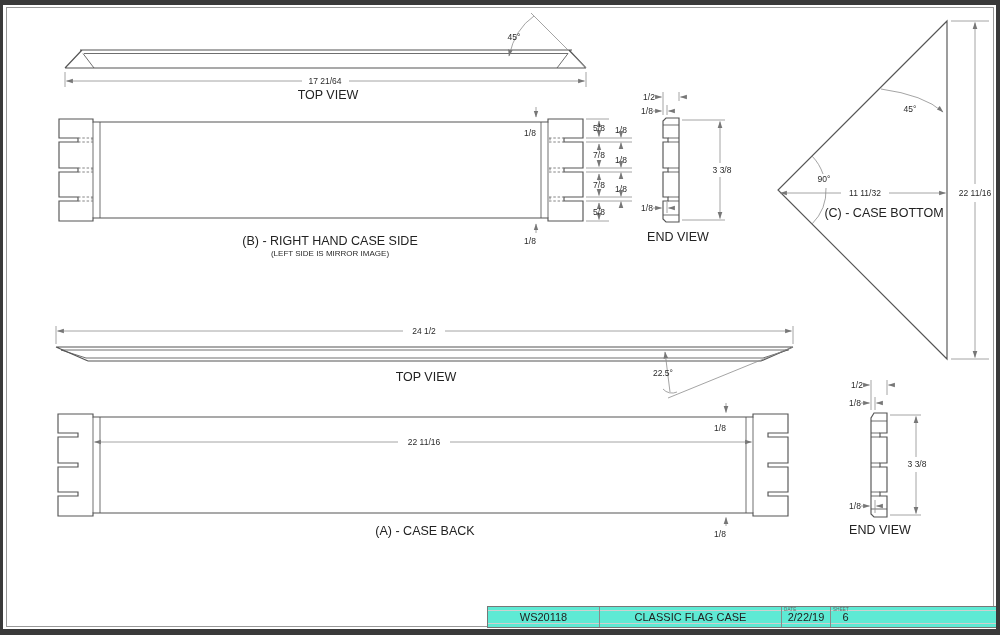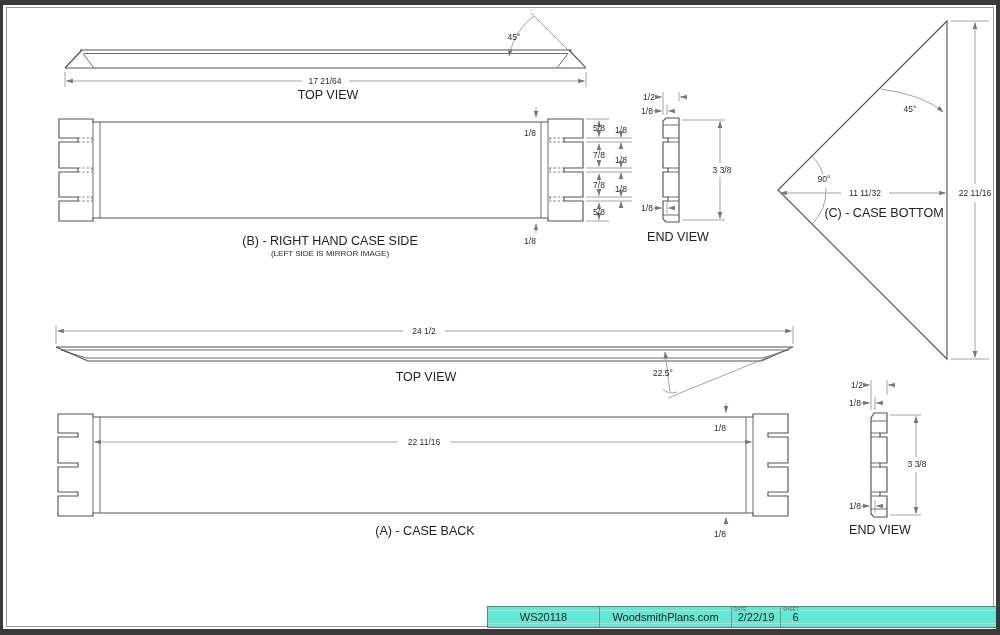--- a/index.html
+++ b/index.html
@@ -233,21 +233,21 @@
       <path class="dimln" d="M879,501 L873.5,501" marker-end="url(#arr)"></path>
       <text class="dim" text-anchor="middle" x="852" y="504">1/8</text>
       <text class="vtitle" text-anchor="middle" x="877" y="529">END VIEW</text>
     </g>
   </svg>
 
   <div class="titleblock">
     <div class="tb-rule" style="top:3px"></div>
     <div class="tb-rule" style="bottom:3px"></div>
     <div class="tb-cell" style="width:112px">WS20118</div>
-    <div class="tb-cell" style="width:132px">WoodsmithPlans.com</div>
+    <div class="tb-cell" style="width:182px">CLASSIC FLAG CASE</div>
     <div class="tb-cell" style="width:49px">
       <span class="tb-mini">DATE</span>
       <span>2/22/19</span>
     </div>
     <div class="tb-cell" style="width:29px">
       <span class="tb-mini">SHEET</span>
       <span>6</span>
     </div>
   </div>
 </div>

